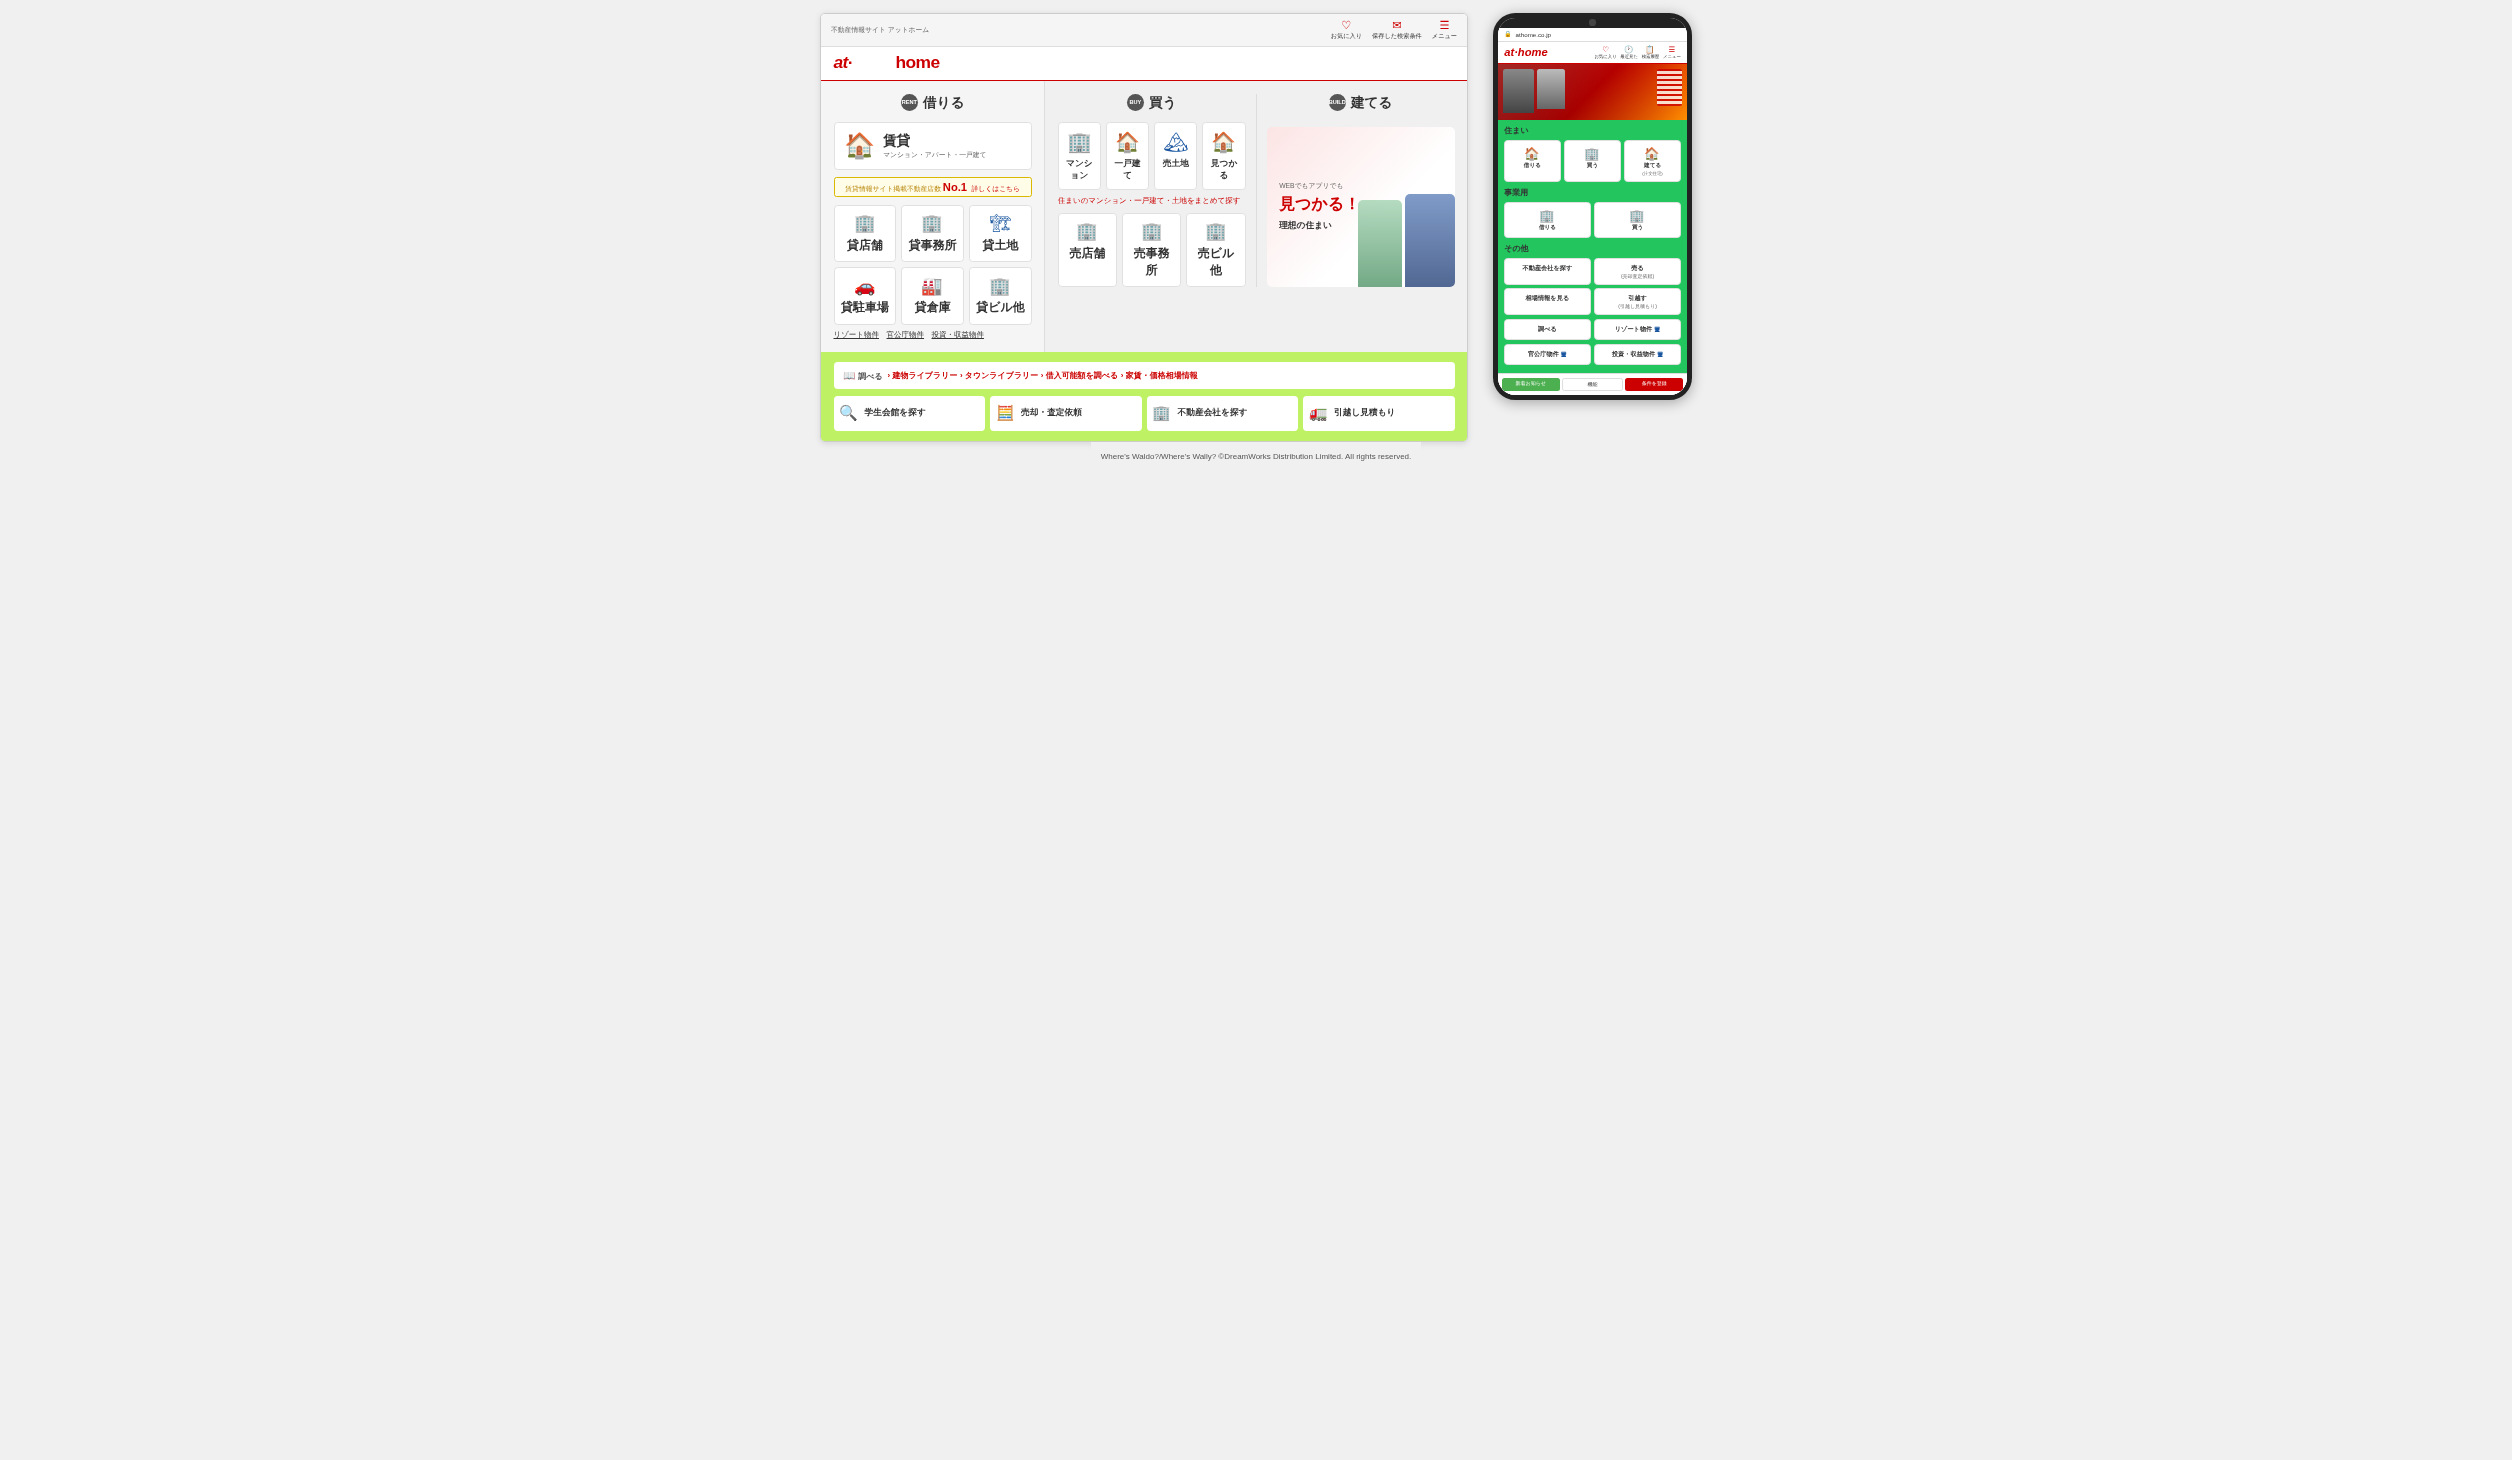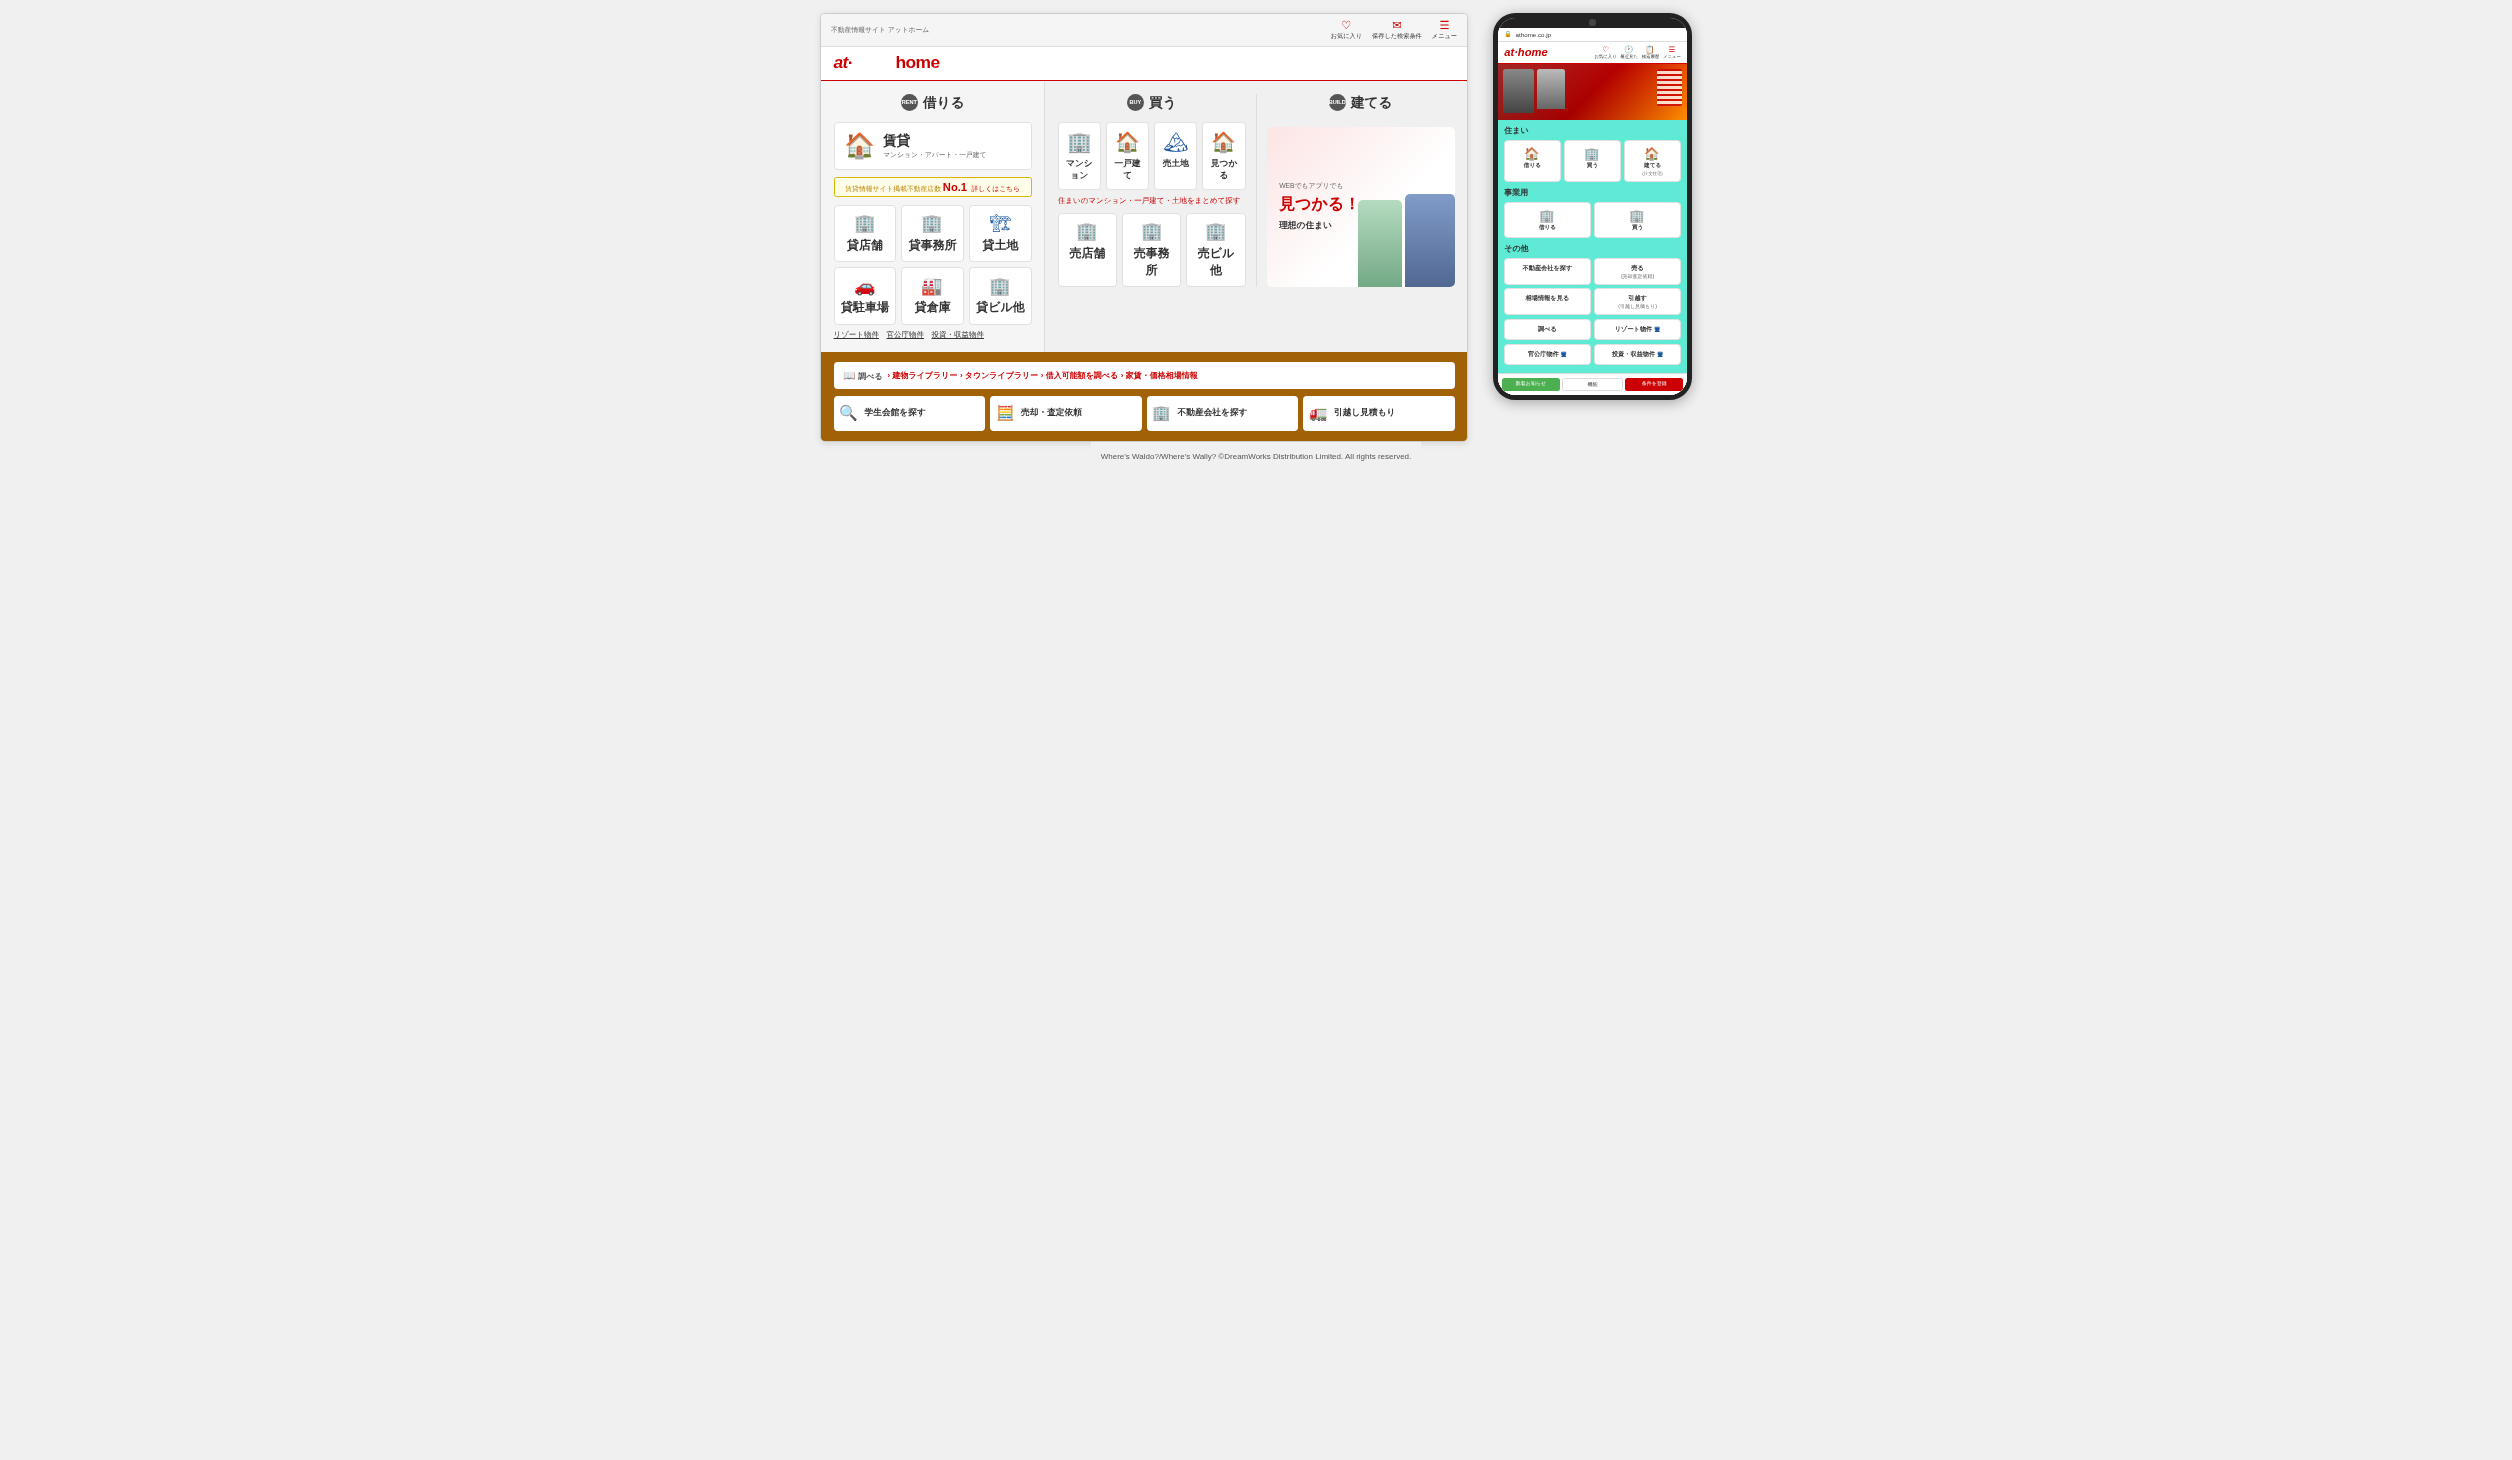--- a/index.html
+++ b/index.html
@@ -319,21 +319,21 @@
       line-height: 1.2;
     }
 
     .hero-text .main-text .sub-text {
       font-size: 8.7px;
       color: #333;
     }
 
     
     .bottom-section {
-      background: #a16207;
+      background: #bef264;
       padding: 10px 12.5px;
     }
 
     .info-bar {
       background: #fff;
       border-radius: 3.7px;
       padding: 7.5px 10px;
       display: flex;
       align-items: center;
       gap: 5px;
@@ -485,21 +485,21 @@
     }
 
     .phone-banner-overlay {
       position: absolute;
       inset: 0;
       background: linear-gradient(90deg, rgba(0,0,0,0.3) 0%, transparent 100%);
     }
 
     
     .phone-section {
-      background: #5eead4;
+      background: #22c55e;
       padding: 5px 6.2px;
     }
 
     .phone-section-title {
       font-size: 8px;
       font-weight: bold;
       color: #333;
       margin-bottom: 3.7px;
     }
 

